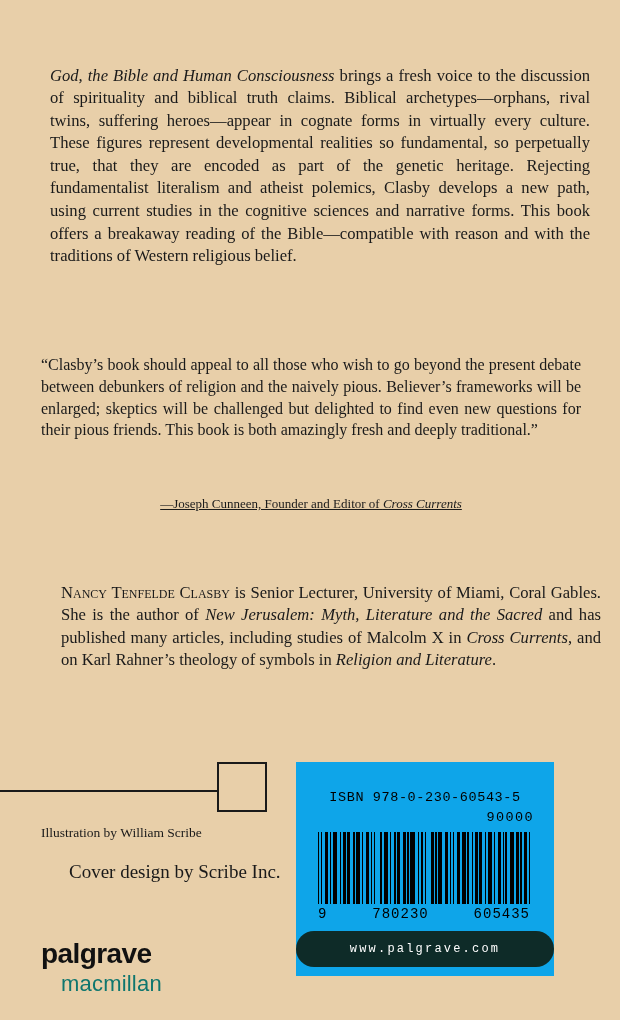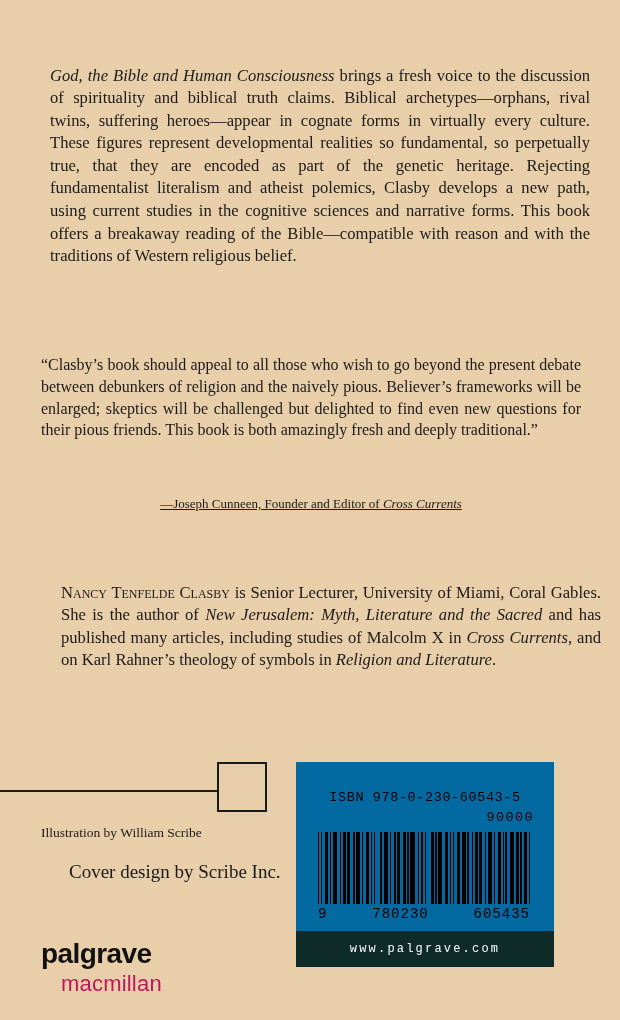--- a/index.html
+++ b/index.html
@@ -127,31 +127,31 @@
     color: #111;
   }
   .logo-sub {
     font-family: "Liberation Sans", sans-serif;
     font-size: 22px;
     font-weight: normal;
     letter-spacing: 0.2px;
     line-height: 1.1;
     margin-top: 4px;
     margin-left: 20px;
-    color: #be185d;
+    color: #0f766e;
   }
 
   
   .isbn-block {
     position: absolute;
     left: 296px;
     top: 762px;
     width: 258px;
-    height: 169px;
-    background: #0369a1;
+    height: 214px;
+    background: #0ea5e9;
   }
   .isbn-text {
     position: absolute;
     left: 0;
     top: 28px;
     width: 100%;
     text-align: center;
     font-family: "Liberation Mono", monospace;
     font-size: 13.5px;
     letter-spacing: 0.6px;
@@ -206,20 +206,21 @@
     width: 258px;
     height: 36px;
     background: #0e2b28;
     color: #ffffff;
     font-family: "Liberation Mono", monospace;
     font-size: 12px;
     letter-spacing: 2.2px;
     display: flex;
     align-items: center;
     justify-content: center;
+    border-radius: 18px;
   }
 </style>
 </head>
 <body>
 
 <div class="page">
 
   <p class="blurb"><span class="title-italic">God, the Bible and Human Consciousness</span><span> brings a fresh voice to the discussion of spirituality and biblical truth claims. Biblical archetypes—orphans, rival twins, suffering heroes—appear in cognate forms in virtually every culture. These figures represent developmental realities so fundamental, so perpetually true, that they are encoded as part of the genetic heritage. Rejecting fundamentalist literalism and atheist polemics, Clasby develops a new path, using current studies in the cognitive sciences and narrative forms. This book offers a breakaway reading of the Bible—compatible with reason and with the traditions of Western religious belief.</span></p>
 
   <p class="quote">“Clasby’s book should appeal to all those who wish to go beyond the present debate between debunkers of religion and the naively pious. Believer’s frameworks will be enlarged; skeptics will be challenged but delighted to find even new questions for their pious friends. This book is both amazingly fresh and deeply traditional.”</p>

